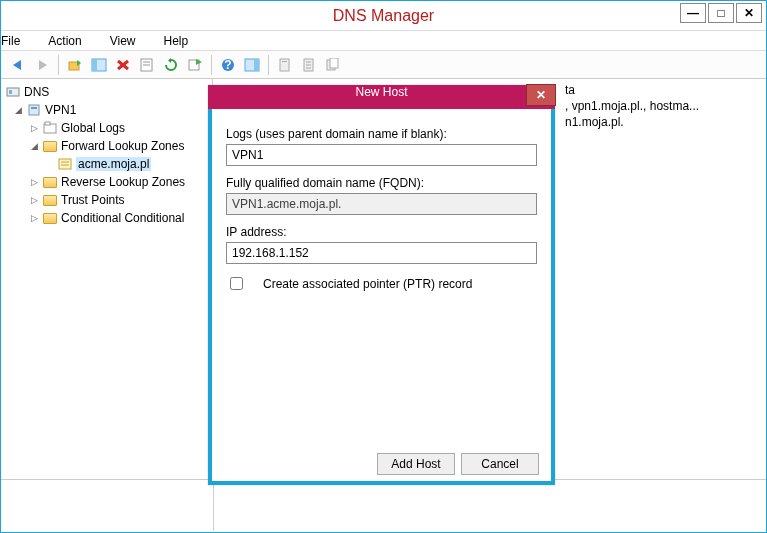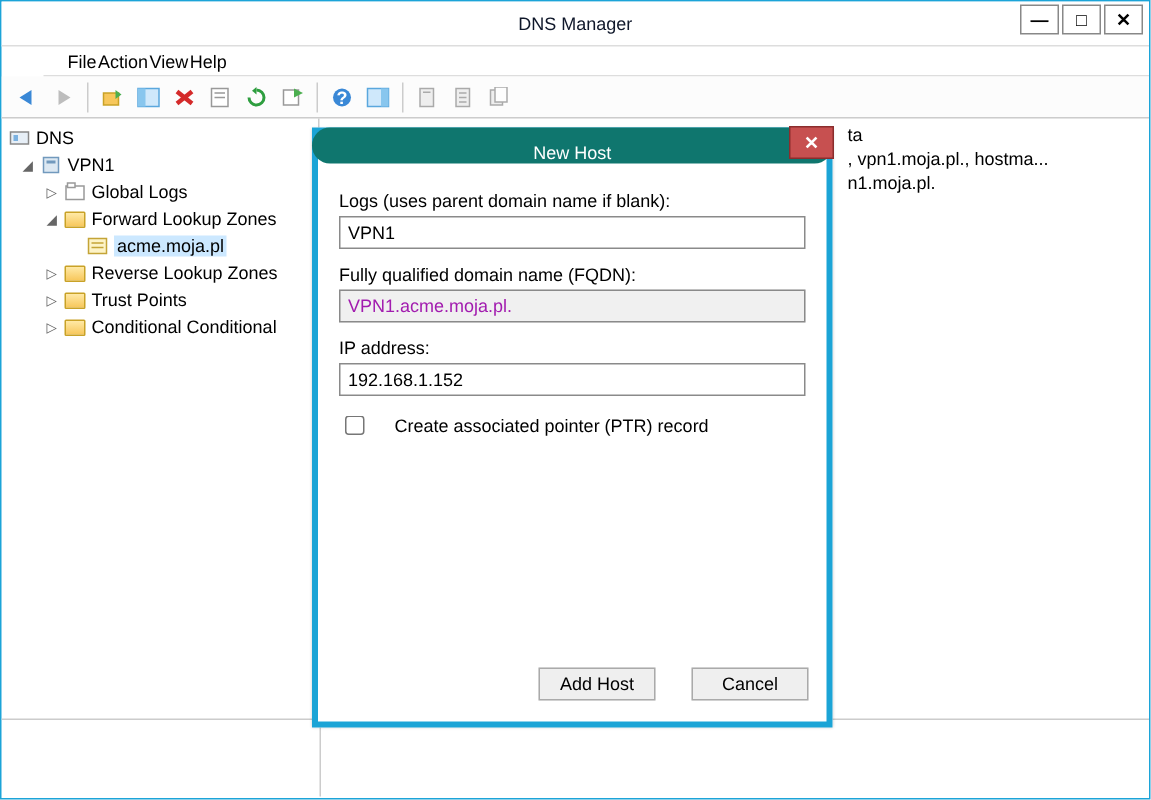--- a/index.html
+++ b/index.html
@@ -1,48 +1,48 @@
 <!DOCTYPE html>
 <html><head>
 <meta charset="utf-8">
 <style>
   * { box-sizing: border-box; font-family: "Segoe UI", Tahoma, sans-serif; font-size: 12px; }
   body { margin: 0; background: #fff; width: 767px; height: 533px; overflow: hidden; border: 1px solid #1ca4d8; position: relative; }
   .titlebar { height: 30px; background: #fff; display: flex; align-items: center; justify-content: center; position: relative; border-bottom: 1px solid #ddd; }
-  .titlebar .title { font-size: 12px; color: #0f172a; }
+  .titlebar .title { font-size: 16px; color: #b91c1c; }
   .winbtns { position: absolute; right: 4px; top: 2px; display: flex; }
   .winbtn { width: 26px; height: 20px; border: 1px solid #888; background: #fff; margin-left: 2px; display: flex; align-items: center; justify-content: center; font-size: 13px; font-weight: bold; cursor: default; }
-  .menubar { height: 20px; display: flex; align-items: center; padding: 0 16px; gap: 1px; border-bottom: 1px solid #ddd; margin-left: 28px; }
+  .menubar { height: 20px; display: flex; align-items: center; padding: 0 0; gap: 28px; border-bottom: 1px solid #ddd; }
   .menubar span { color: #000; }
   .toolbar { height: 28px; display: flex; align-items: center; padding: 0 6px; gap: 2px; border-bottom: 1px solid #ccc; background: #fcfcfc; }
   .tbtn { width: 22px; height: 22px; display: flex; align-items: center; justify-content: center; border: 1px solid transparent; }
   .sep { width: 1px; height: 20px; background: #ccc; margin: 0 3px; }
   .content { display: flex; height: 400px; }
   .tree { width: 212px; border-right: 1px solid #ccc; padding: 4px 2px; overflow: hidden; }
   .tree-row { display: flex; align-items: center; height: 18px; white-space: nowrap; }
   .exp { width: 11px; height: 11px; display: inline-flex; align-items: center; justify-content: center; font-size: 9px; color: #666; margin-right: 2px; cursor: default;}
   .ticon { width: 16px; height: 14px; margin-right: 3px; display: inline-flex; align-items: center; justify-content: center; }
   .fld { width: 14px; height: 11px; background: linear-gradient(#ffe9a6,#f7c75b); border: 1px solid #c9a227; border-radius: 1px; }
   .sel { background: #cce8ff; padding: 0 2px; }
   .listpane { flex: 1; padding: 4px 6px; overflow: hidden; position: relative; }
   .listpane .row { height: 16px; white-space: nowrap; overflow: hidden; text-overflow: ellipsis; }
   .status-strip { height: 52px; border-top: 1px solid #ccc; }
   .status-inner { margin-left: 212px; height: 100%; border-left: 1px solid #ccc; }
 
   
   .dialog { position: absolute; left: 207px; top: 84px; width: 347px; height: 400px; background: #fff; border: 4px solid #1ba4d6; box-shadow: 0 0 2px rgba(0,0,0,0.2); }
-  .dlg-title { height: 24px; background: #0f766e; margin: -4px -4px 0 -4px; display: flex; align-items: flex-end; justify-content: center; color: #fff; position: relative; border-radius: 12px; }
+  .dlg-title { height: 24px; background: #be185d; margin: -4px -4px 0 -4px; display: flex; align-items: flex-start; justify-content: center; color: #fff; position: relative; }
   .dlg-close { position: absolute; right: -1px; top: -1px; width: 30px; height: 22px; background: #c75050; color: #fff; display: flex; align-items: center; justify-content: center; font-weight: bold; font-size: 13px; border: 1px solid #8b2d2d;}
   .dlg-body { padding: 12px 14px 8px 14px; height: calc(100% - 56px); }
   .lbl { margin: 6px 0 3px 0; color: #000; }
   .txt { width: 100%; height: 22px; border: 1px solid #8a8a8a; padding: 2px 5px; font-size: 12px; background: #fff; }
-  .txt.ro { background: #f0f0f0; color: #a21caf; }
+  .txt.ro { background: #f0f0f0; color: #404040; }
   .chkrow { display: flex; align-items: center; margin-top: 10px; gap: 17px; }
   .chkrow input { width: 13px; height: 13px; }
-  .dlg-foot { height: 34px; display: flex; justify-content: flex-end; align-items: flex-start; gap: 24px; padding: 0 12px 4px 0; }
+  .dlg-foot { height: 34px; display: flex; justify-content: flex-end; align-items: flex-end; gap: 6px; padding: 0 12px 4px 0; }
   .btn { min-width: 78px; height: 22px; background: #efefef; border: 1px solid #aaa; font-size: 12px; cursor: default; }
   svg { display: block; }
 </style>
 </head>
 <body>
 
 <div class="titlebar">
   <span class="title">DNS Manager</span>
   <div class="winbtns">
     <div class="winbtn">

